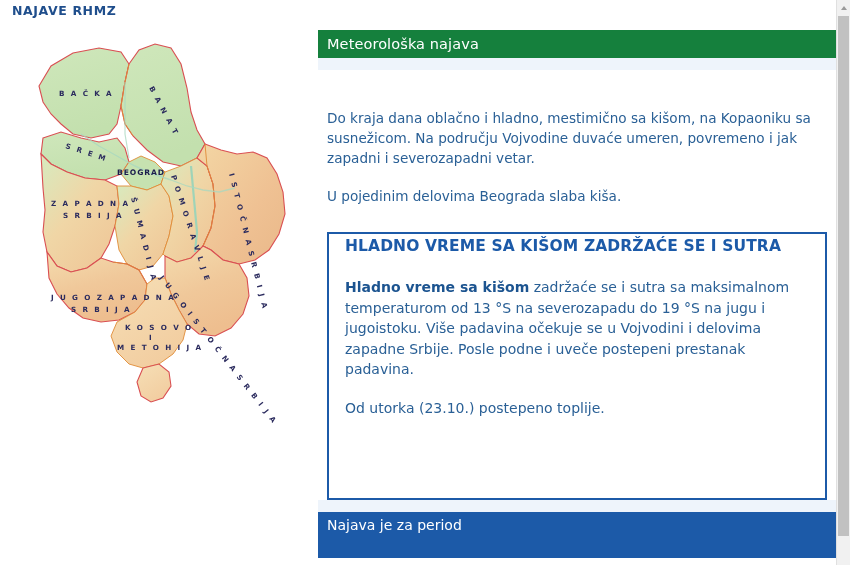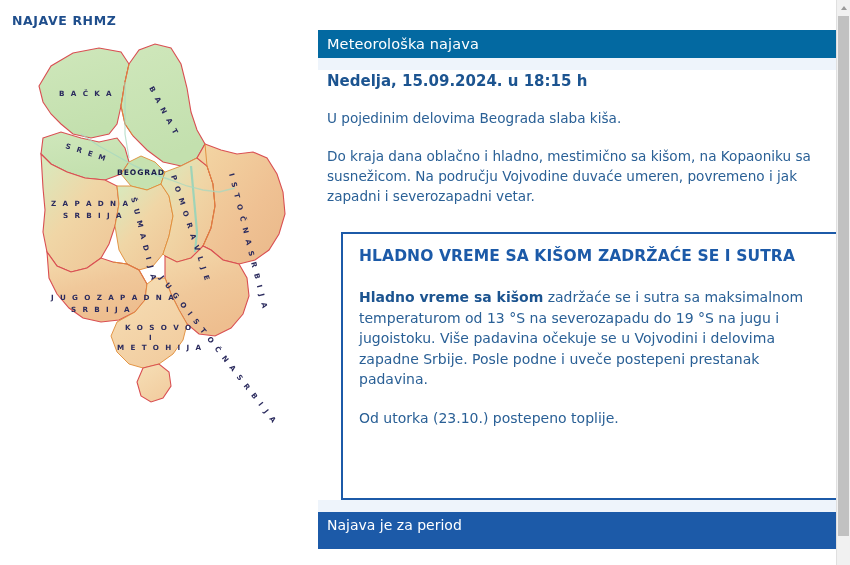--- a/index.html
+++ b/index.html
@@ -27,21 +27,21 @@
   #left-col {
     position: absolute;
     left: 0; top: 0;
     width: 312px;
     height: 565px;
   }
 
   #page-title {
     position: absolute;
     left: 12px;
-    top: 13px;
+    top: 3px;
     font-size: 12.5px;
     font-weight: bold;
     letter-spacing: 0.6px;
     color: #1f4e8c;
     font-family: "DejaVu Sans", "Liberation Sans", sans-serif;
   }
 
   #map-wrap {
     position: absolute;
     left: 21px;
@@ -73,21 +73,21 @@
     height: 565px;
     background: #ffffff;
   }
 
   #bulletin-header {
     position: absolute;
     left: 0;
     top: 30px;
     width: 518px;
     height: 28px;
-    background: #0369a1;
+    background: #15803d;
     display: flex;
     align-items: center;
   }
   #bulletin-header-title {
     color: #ffffff;
     font-size: 14.5px;
     padding-left: 9px;
     letter-spacing: 0.1px;
     font-family: "DejaVu Sans", "Liberation Sans", sans-serif;
   }
@@ -119,28 +119,28 @@
     width: 500px;
     color: #2a6096;
     font-size: 13.6px;
     line-height: 20px;
     font-family: "DejaVu Sans", "Liberation Sans", sans-serif;
   }
   #intro-body p { margin: 0 0 18px 0; }
 
   #highlight-box {
     position: absolute;
-    left: 23px;
+    left: 9px;
     top: 232px;
     width: 500px;
     height: 268px;
     box-sizing: border-box;
     border: 2px solid #1c5aa8;
     background: #ffffff;
-    padding: 12px 16px 0 16px;
+    padding: 2px 16px 0 16px;
   }
 
   #highlight-title {
     font-size: 15.5px;
     font-weight: bold;
     color: #1c5aa8;
     line-height: 21px;
     letter-spacing: 0.1px;
     margin: 0 0 20px 0;
     font-family: "DejaVu Sans", "Liberation Sans", sans-serif;
@@ -162,21 +162,21 @@
     width: 518px;
     height: 12px;
     background: #eef4fb;
   }
 
   #bulletin-footer {
     position: absolute;
     left: 0;
     top: 512px;
     width: 518px;
-    height: 37px;
+    height: 46px;
     background: #1c5aa8;
     color: #ffffff;
     font-size: 14px;
     line-height: 21px;
     font-family: "DejaVu Sans", "Liberation Sans", sans-serif;
   }
   #footer-label { padding: 3px 0 0 9px; }
   #footer-period { padding: 0 0 0 3px; letter-spacing: 0.1px; }
 
   
@@ -352,25 +352,24 @@
   </div>
 
   <div id="bulletin">
 
     <div id="bulletin-header">
       <span id="bulletin-header-title">Meteorološka najava</span>
     </div>
 
     <div id="header-underband"></div>
 
-    <div id="issued-line">Nedelja, 15.09.2024. u 18:15 h</div>
 
     <div id="intro-body">
+      <p>Do kraja dana oblačno i hladno, mestimično sa kišom, na Kopaoniku sa susnežicom. Na području Vojvodine duvaće umeren, povremeno i jak zapadni i severozapadni vetar.</p>
       <p>U pojedinim delovima Beograda slaba kiša.</p>
-      <p>Do kraja dana oblačno i hladno, mestimično sa kišom, na Kopaoniku sa susnežicom. Na području Vojvodine duvaće umeren, povremeno i jak zapadni i severozapadni vetar.</p>
     </div>
 
     <div id="highlight-box">
       <div id="highlight-title">HLADNO VREME SA KIŠOM ZADRŽAĆE SE I SUTRA</div>
       <p class="hl-p">
         <b>Hladno vreme sa kišom</b><span> zadržaće se i sutra sa maksimalnom temperaturom od 13 °S na severozapadu do 19 °S na jugu i jugoistoku. Više padavina očekuje se u Vojvodini i delovima zapadne Srbije. Posle podne i uveče postepeni prestanak padavina.</span>
       </p>
       <p class="hl-p">Od utorka (23.10.) postepeno toplije.</p>
     </div>
 

